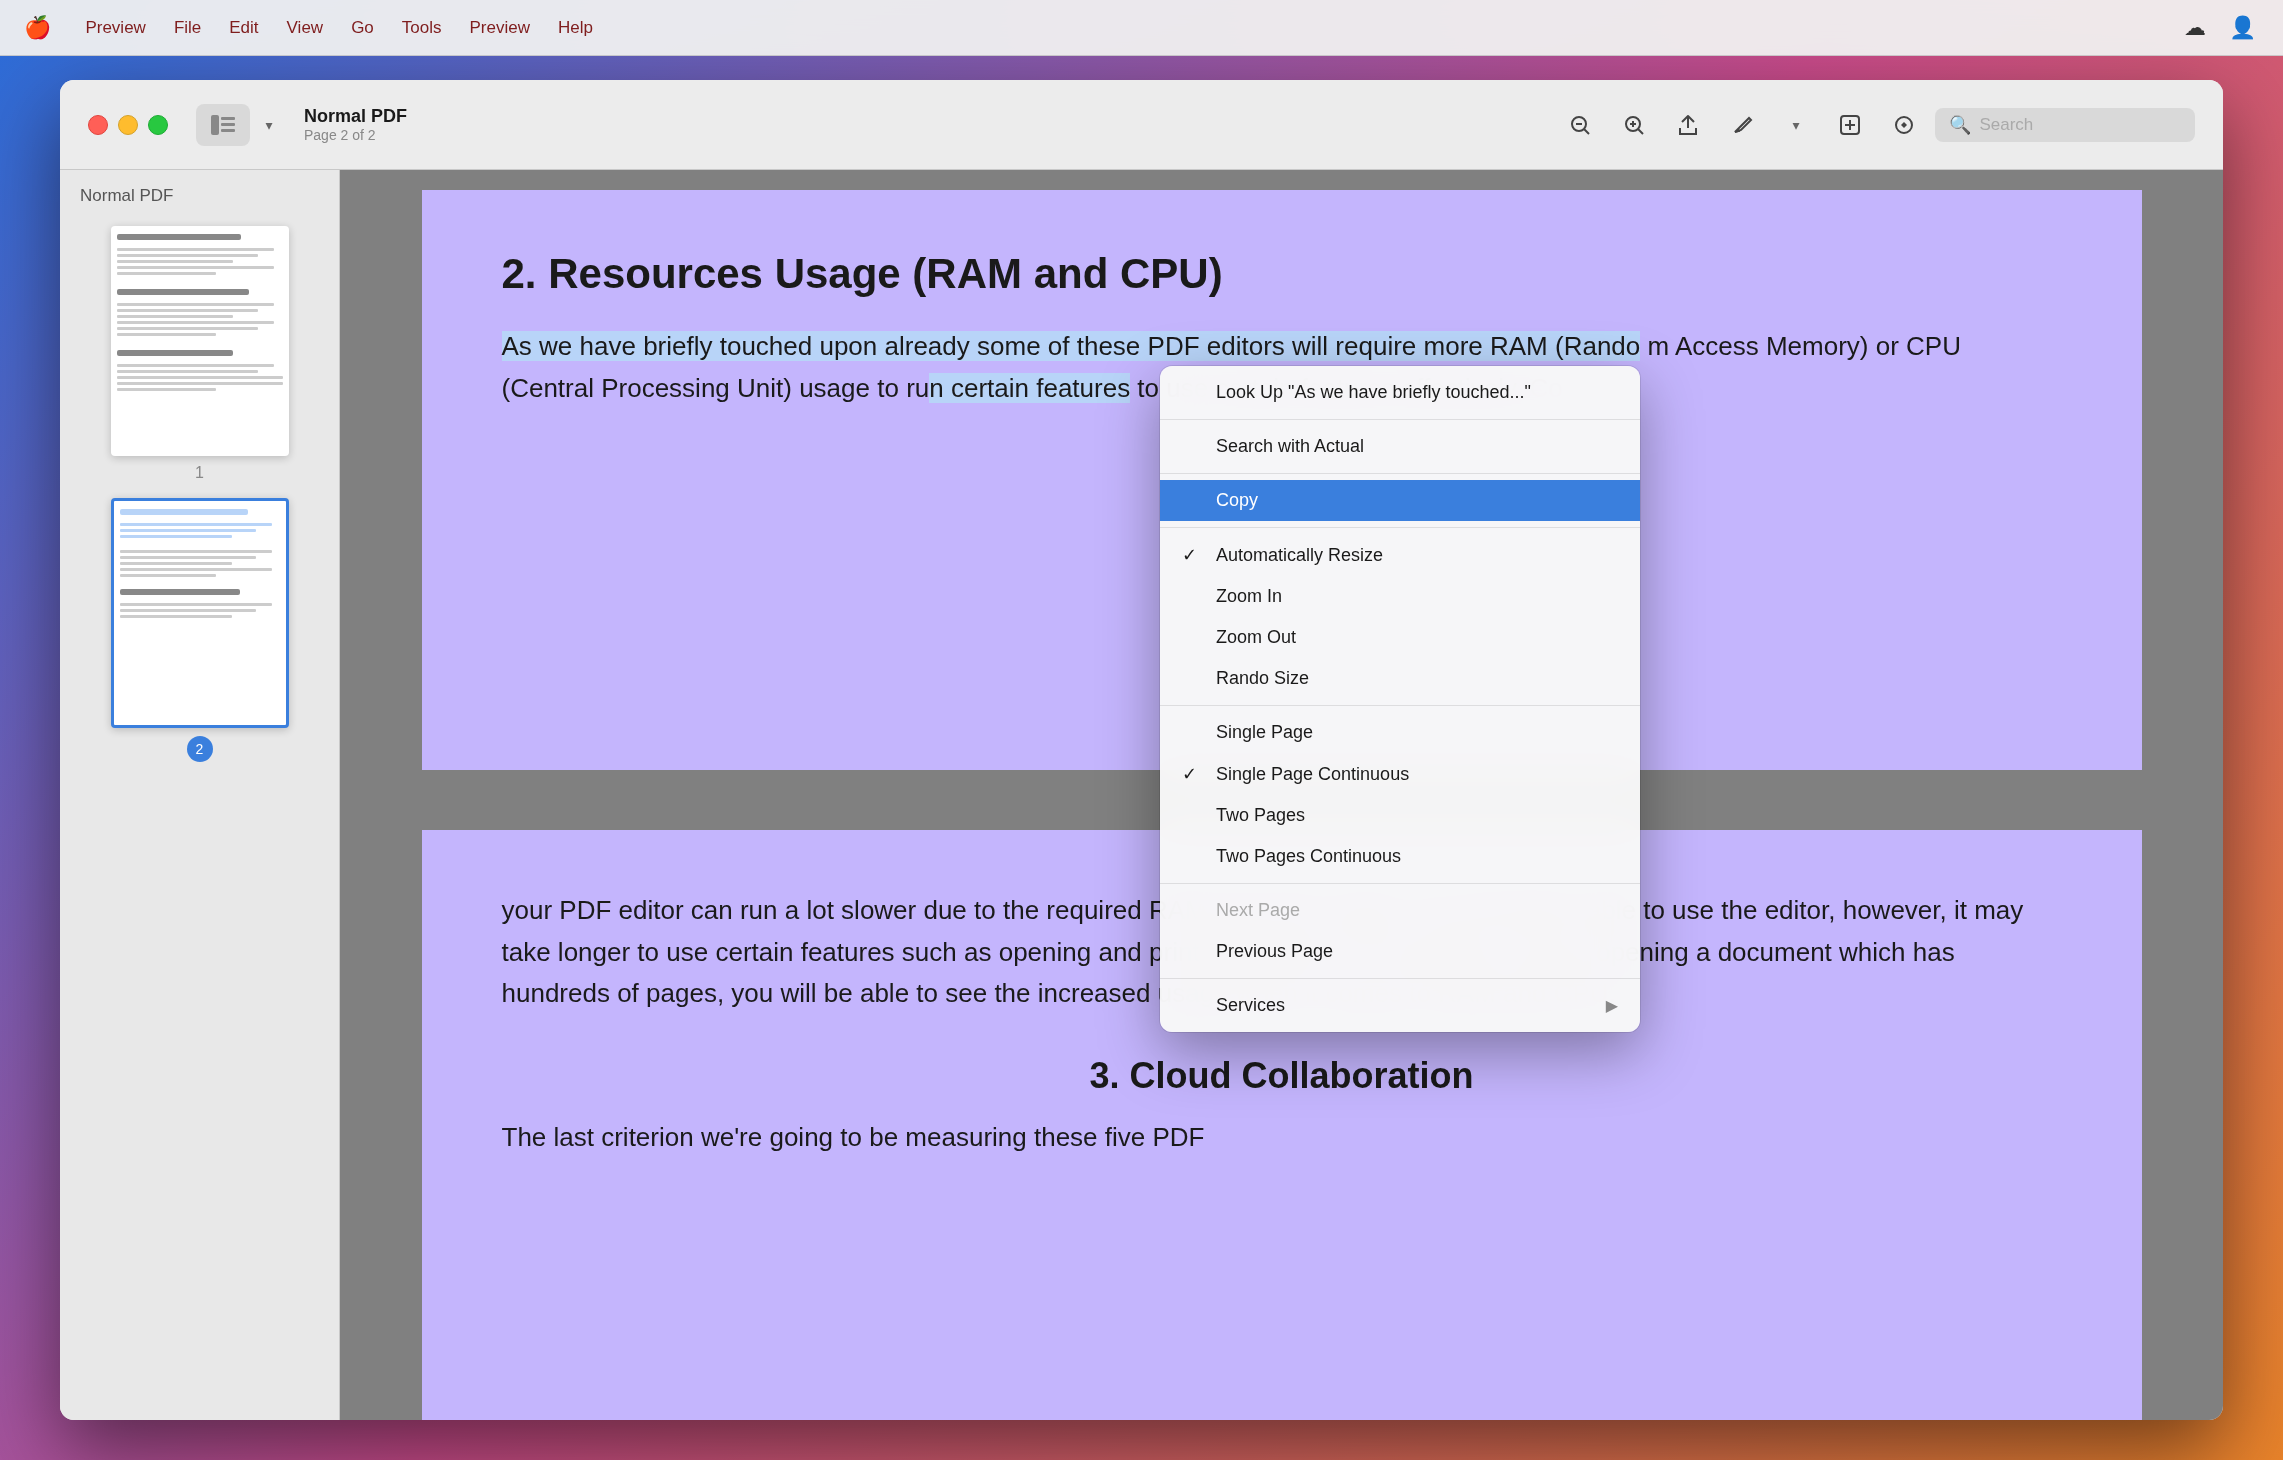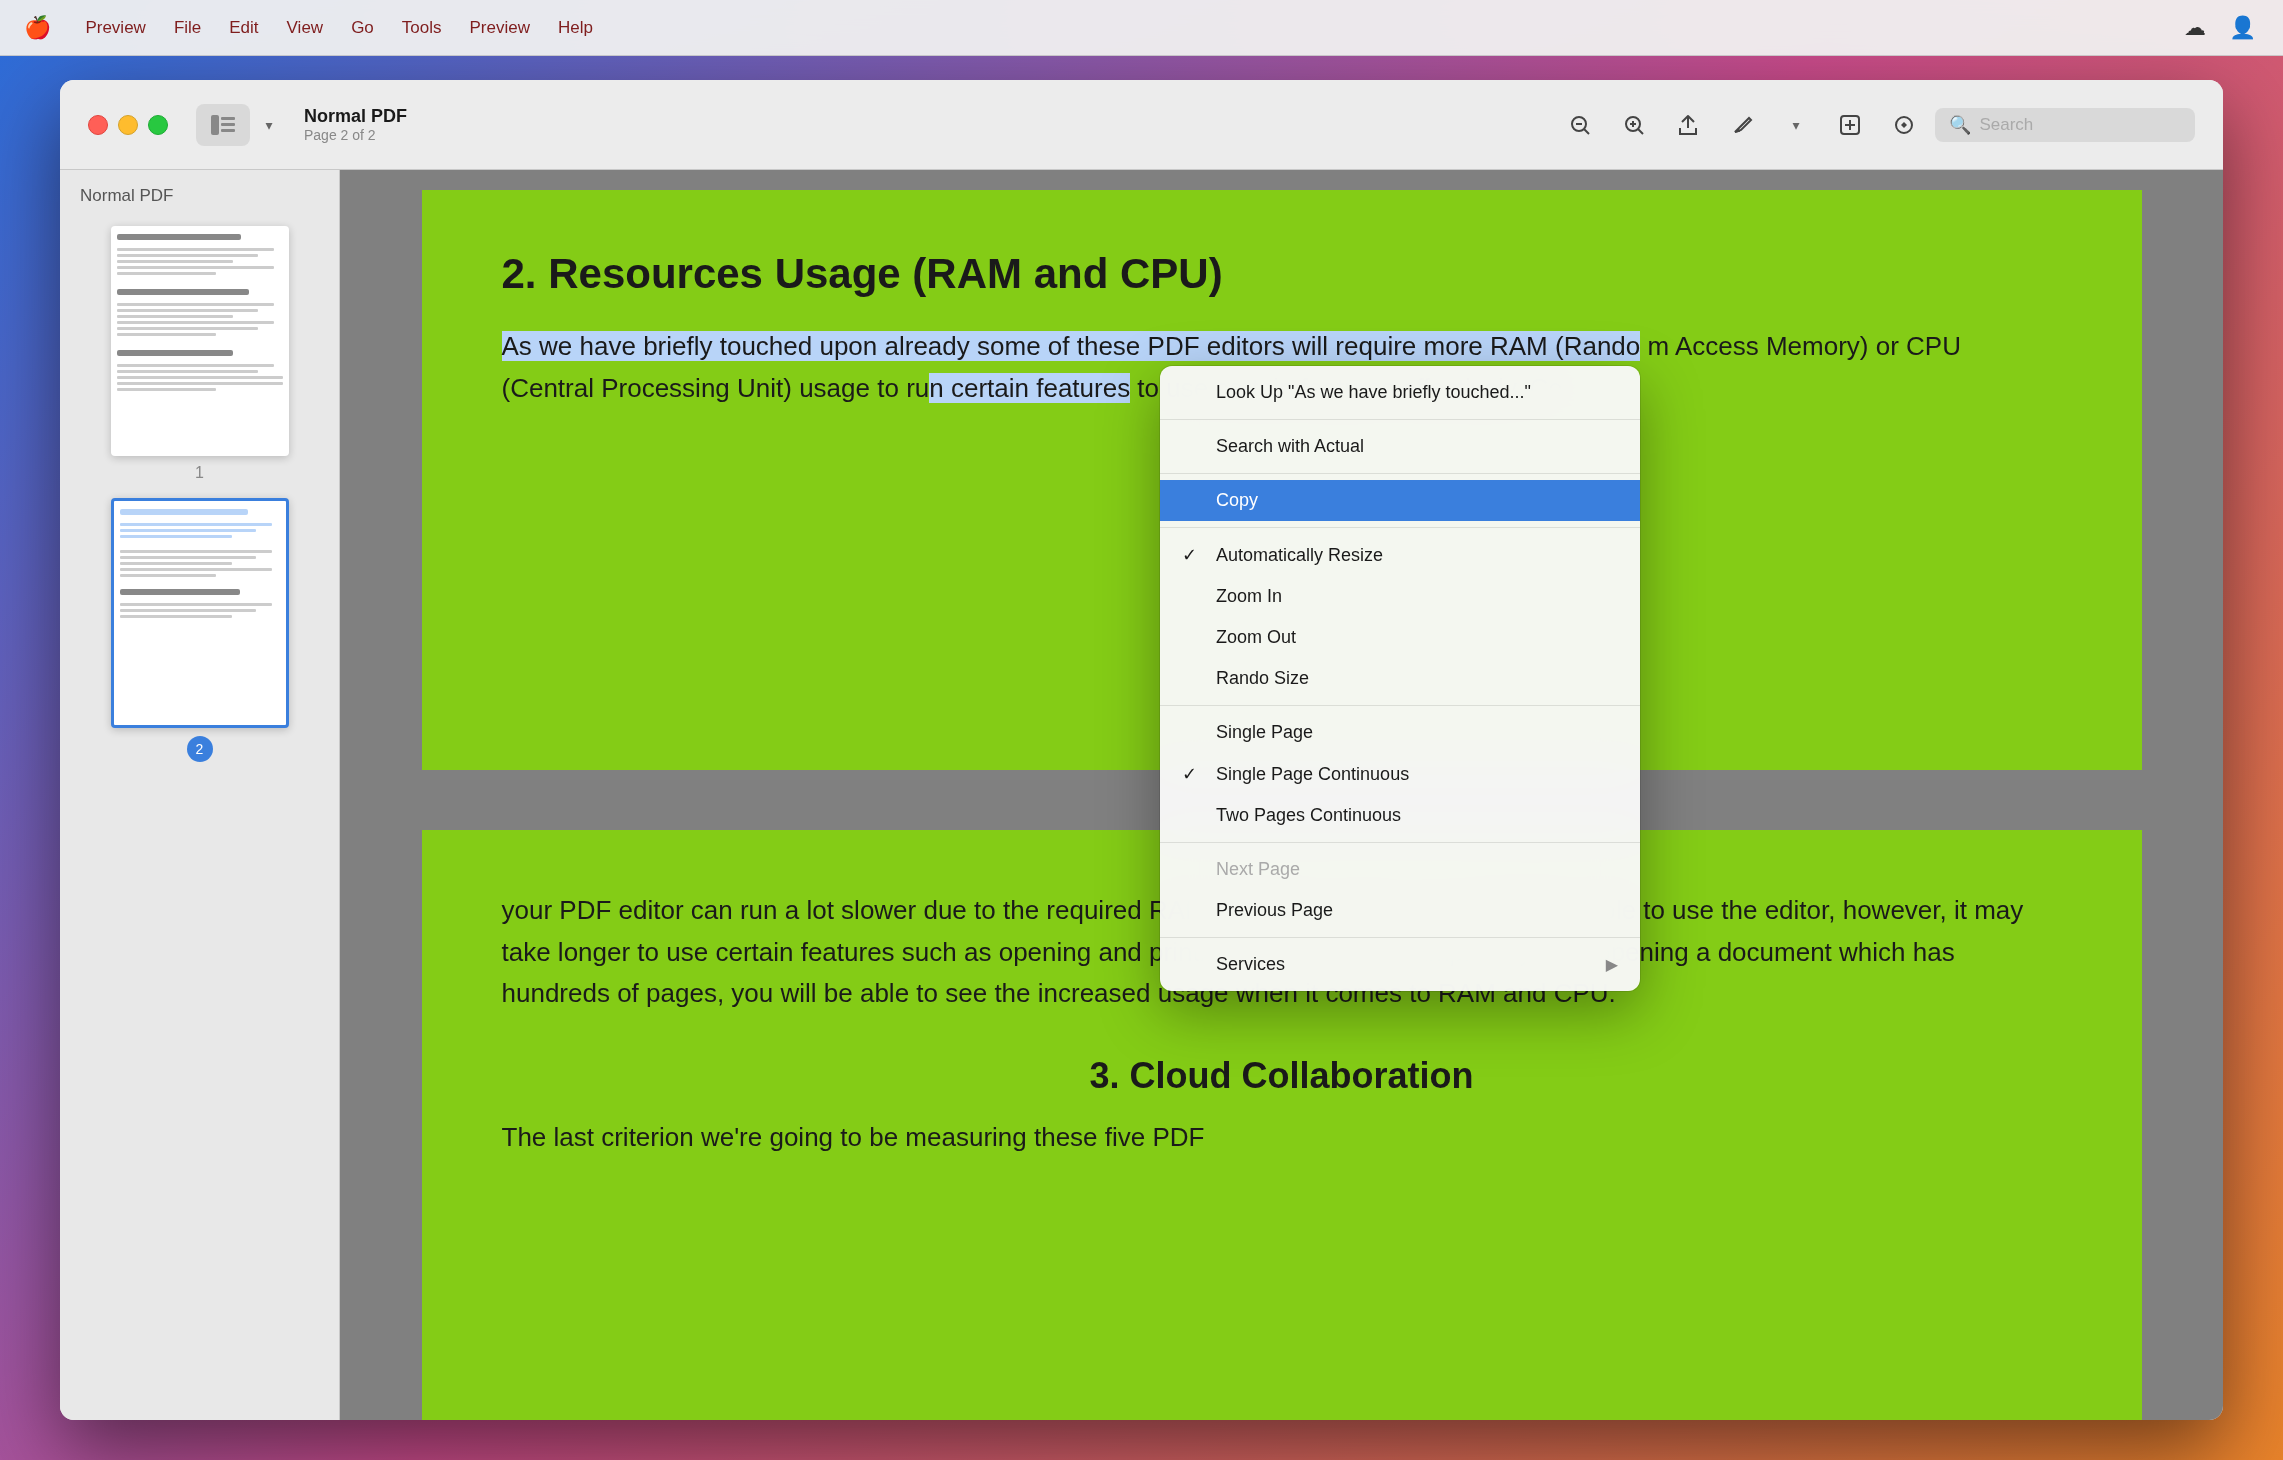--- a/index.html
+++ b/index.html
@@ -263,21 +263,21 @@
 
     
     .main-content {
       flex: 1;
       background: #808080;
       overflow: hidden;
       position: relative;
     }
 
     .pdf-page {
-      background: #84cc16;
+      background: #c4b5fd;
       margin: 20px auto;
       width: 1720px;
       min-height: 580px;
       padding: 60px 80px;
       position: relative;
     }
 
     .pdf-page-1 {
       height: 370px;
     }
@@ -618,20 +618,24 @@
         <div class="menu-item">
           <span class="menu-checkmark"></span>
           <span>Single Page</span>
         </div>
 
         <div class="menu-item">
           <span class="menu-checkmark">✓</span>
           <span>Single Page Continuous</span>
         </div>
 
+        <div class="menu-item">
+          <span class="menu-checkmark"></span>
+          <span>Two Pages</span>
+        </div>
 
         <div class="menu-item">
           <span class="menu-checkmark"></span>
           <span>Two Pages Continuous</span>
         </div>
         <div class="menu-separator"></div>
 
         <div class="menu-item disabled">
           <span class="menu-checkmark"></span>
           <span>Next Page</span>

